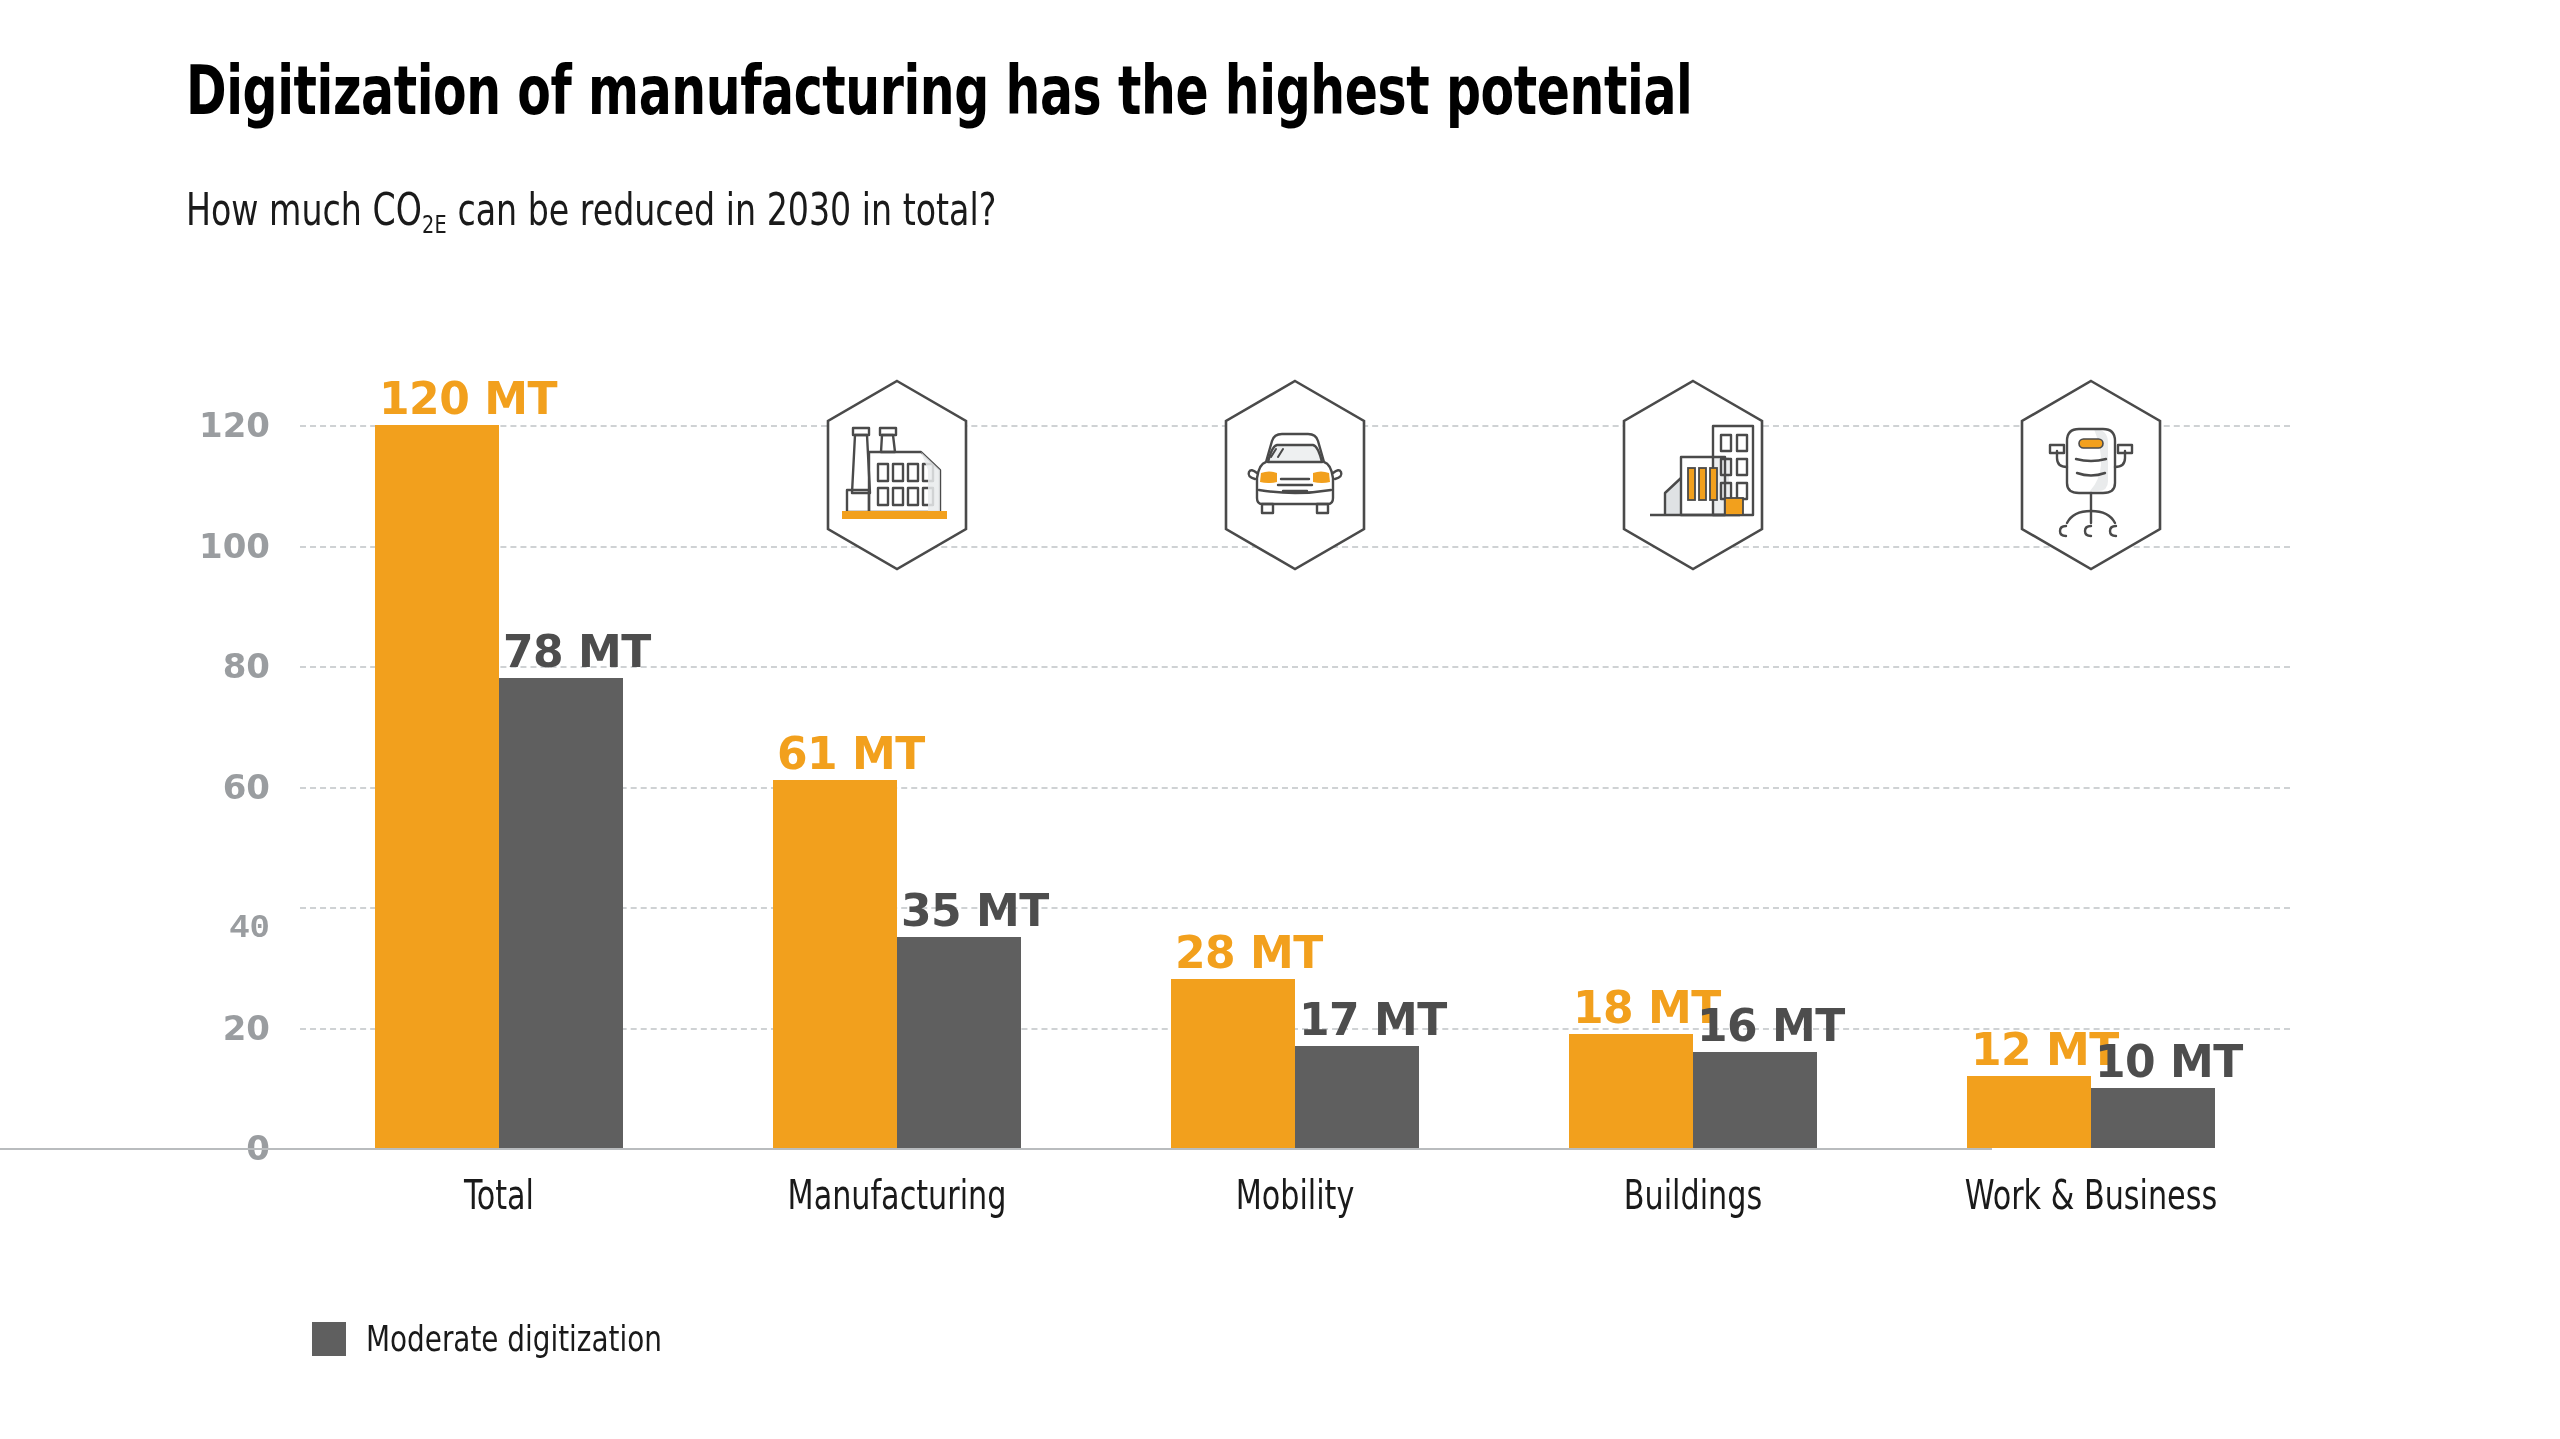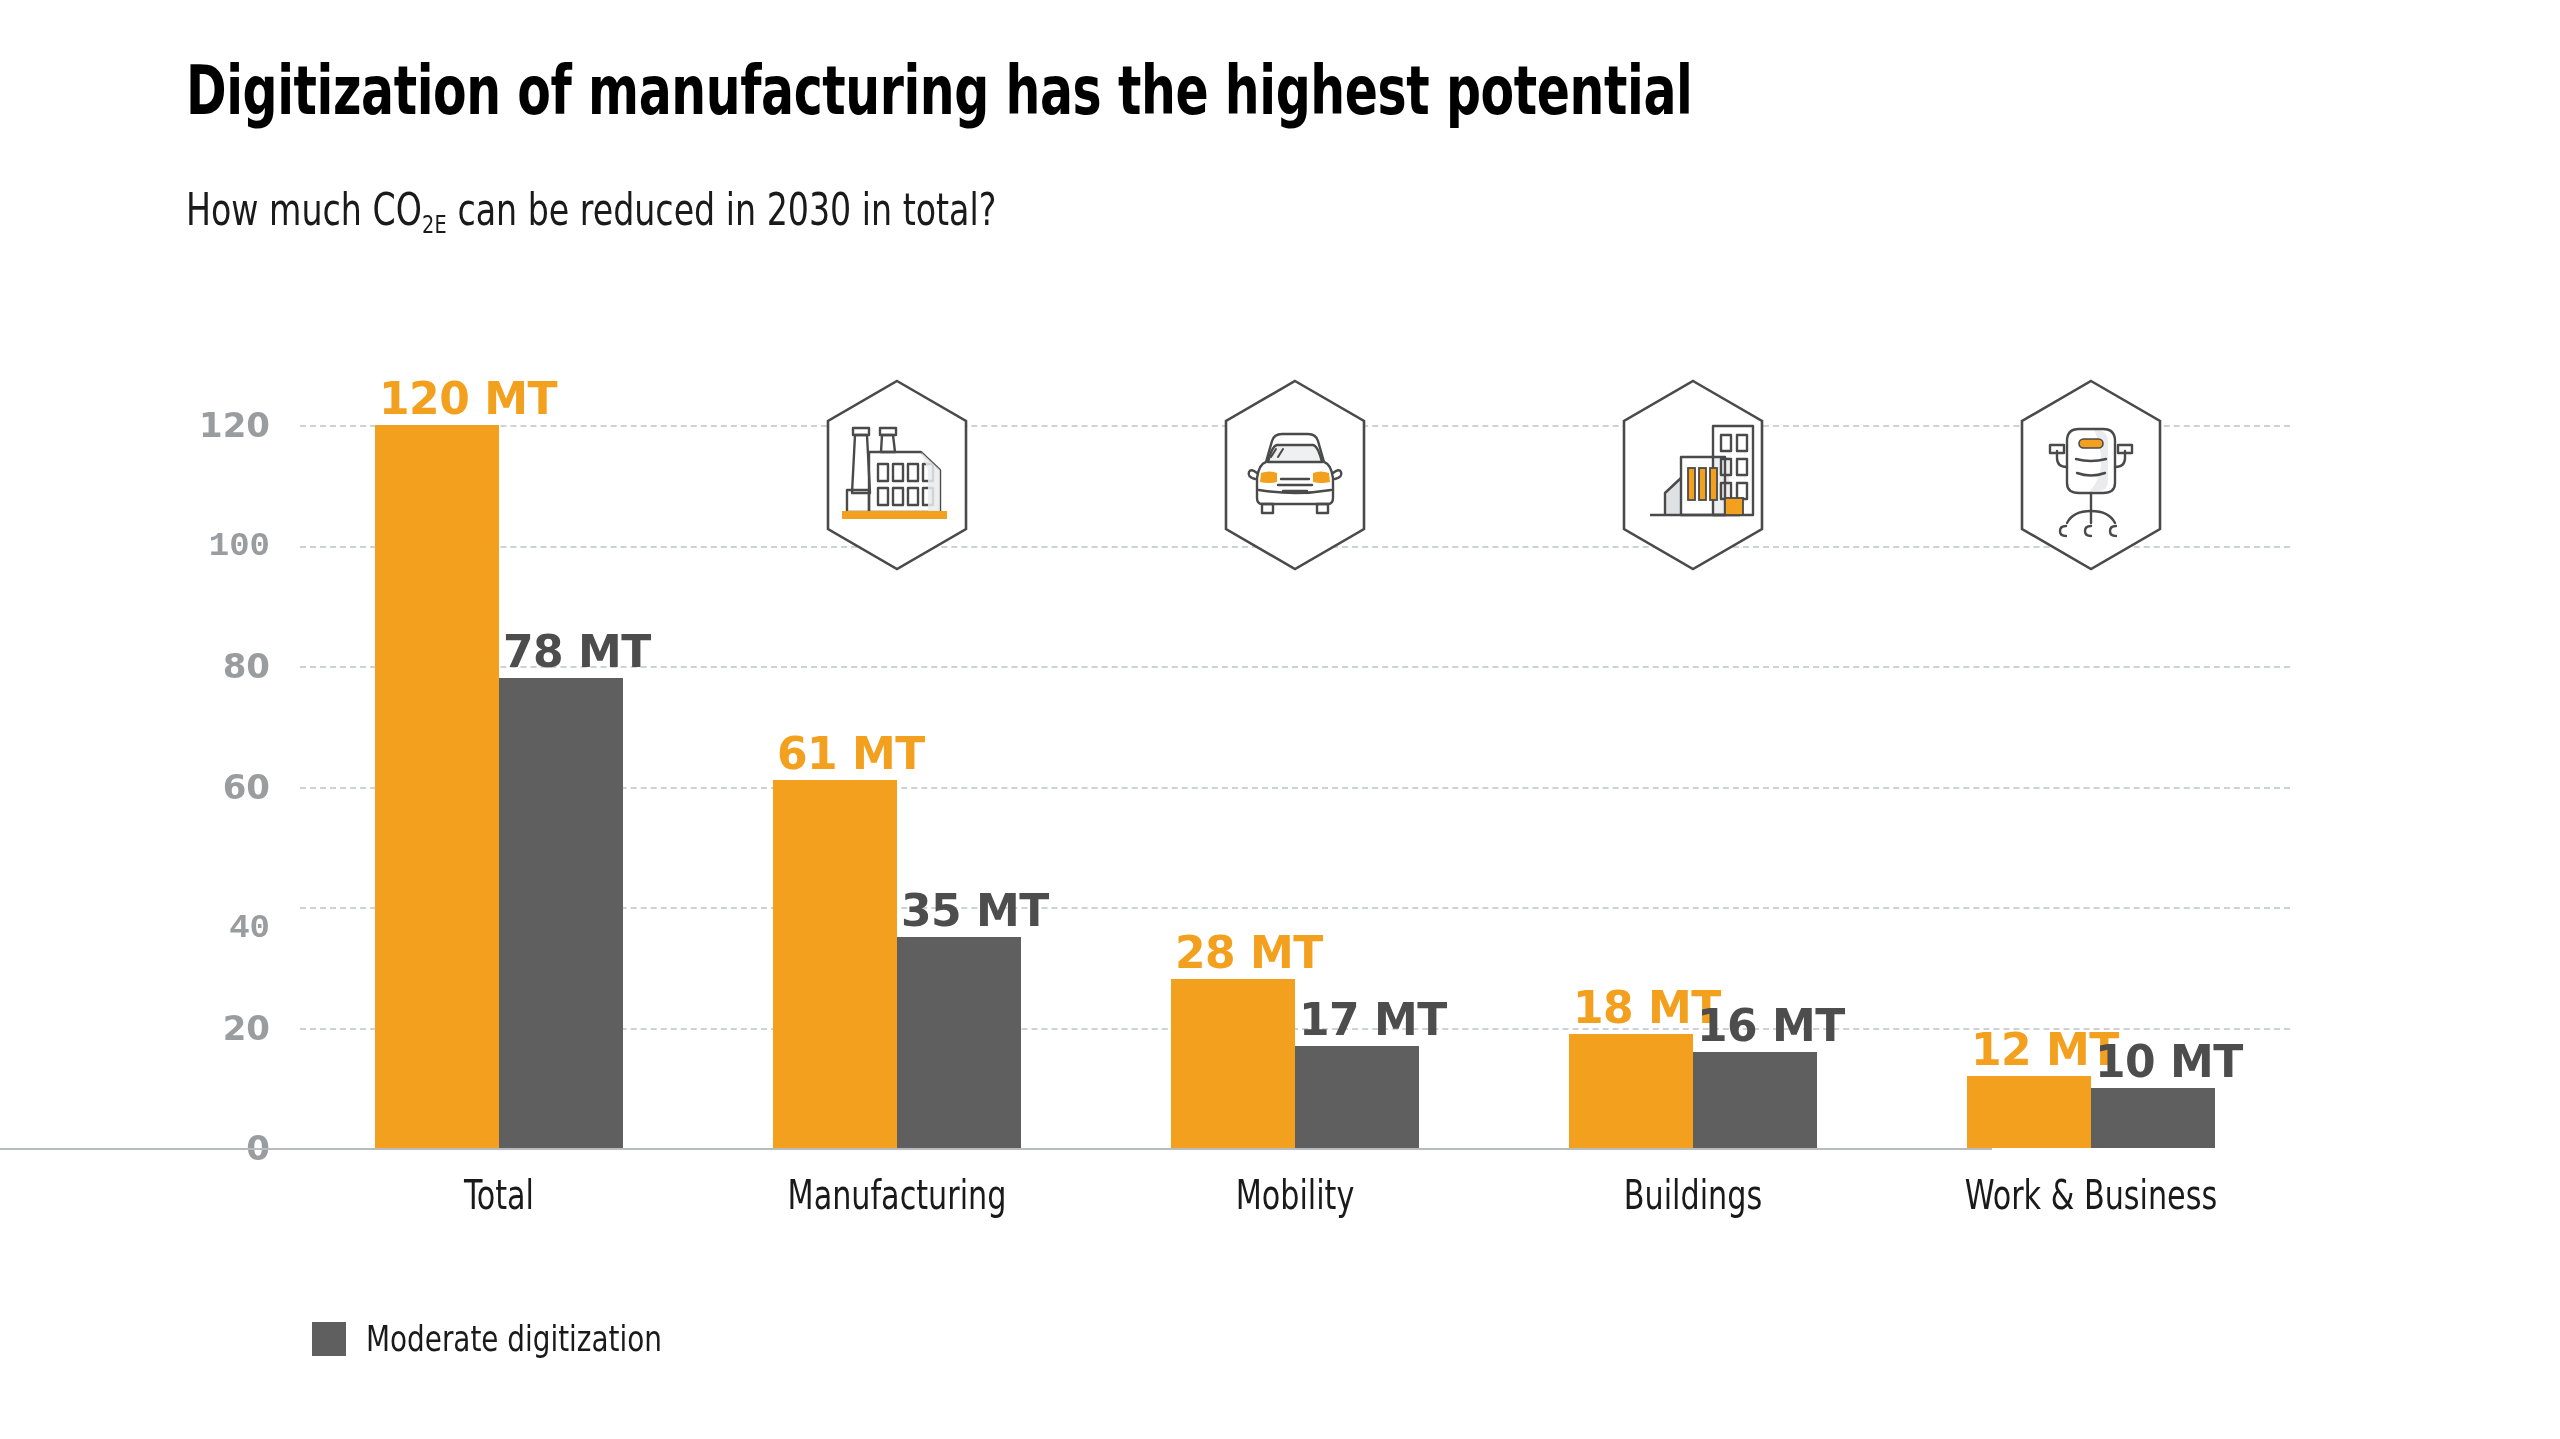--- a/index.html
+++ b/index.html
@@ -174,21 +174,21 @@
 
   <div id="title">Digitization of manufacturing has the highest potential</div>
   <div id="subtitle"><span>How much CO</span><sub>2E</sub><span> can be reduced in 2030 in total?</span></div>
 
   <div id="yaxis">
       <div class="ytick" style="top: 723px;">0</div>
       <div class="ytick" style="top: 602.5px;">20</div>
       <div class="ytick" style="top: 503px; font-family: Liberation Mono, monospace;">40</div>
       <div class="ytick" style="top: 361.5px;">60</div>
       <div class="ytick" style="top: 241px;">80</div>
-      <div class="ytick" style="top: 120.5px; font-family: Liberation Mono, monospace;">100</div>
+      <div class="ytick" style="top: 120.5px;">100</div>
       <div class="ytick" style="top: 0px;">120</div>
     </div>
 
   <div id="gridlines">
       <div class="gridline" style="left: 300px; width: 1990px; top: 1027.5px;"></div>
       <div class="gridline" style="left: 300px; width: 1990px; top: 907px;"></div>
       <div class="gridline" style="left: 300px; width: 1990px; top: 786.5px;"></div>
       <div class="gridline" style="left: 300px; width: 1990px; top: 666px;"></div>
       <div class="gridline" style="left: 300px; width: 1990px; top: 545.5px;"></div>
       <div class="gridline" style="left: 300px; width: 1990px; top: 425px;"></div>

